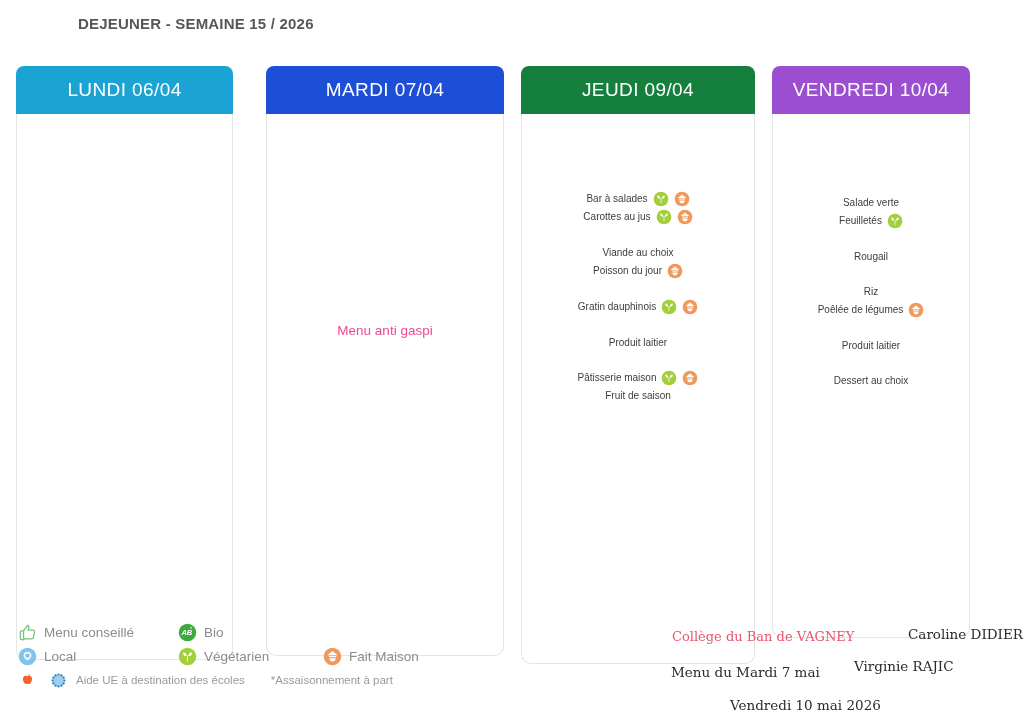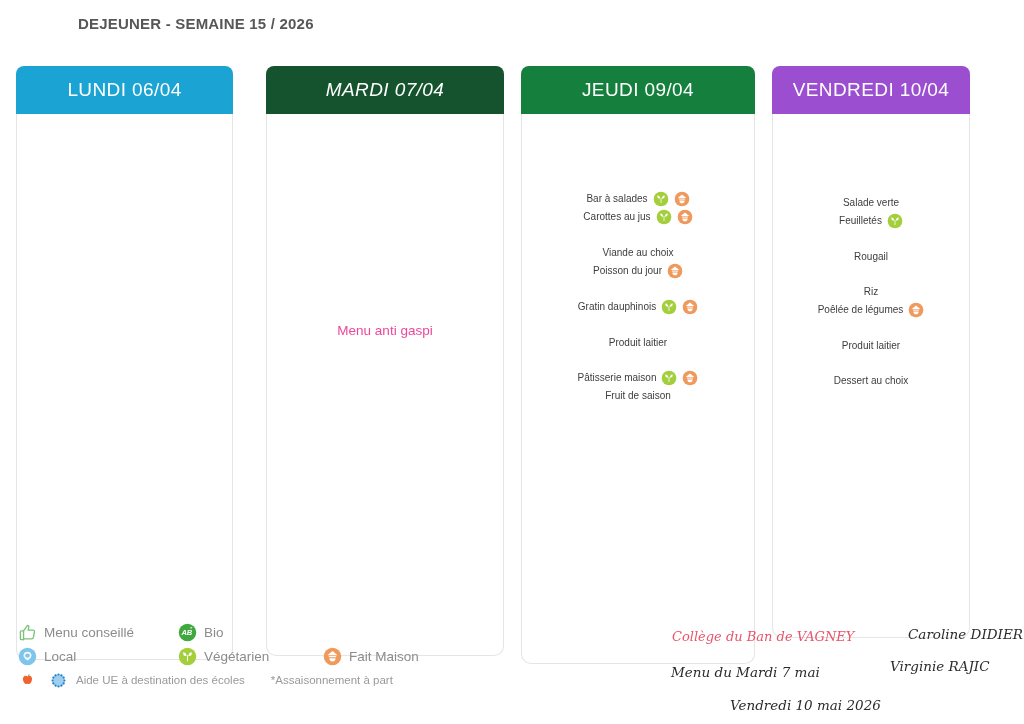--- a/index.html
+++ b/index.html
@@ -111,21 +111,20 @@
     align-items: center;
     justify-content: center;
     flex: 0 0 auto;
   }
   .legend-small { font-size: 11.5px; color:#9a9a9a; white-space:nowrap; }
 
   
   .hand {
     position: absolute;
     font-family: "DejaVu Serif", serif;
-    font-style: italic;
     font-size: 13.5px;
     color: #2b2b2b;
     white-space: nowrap;
   }
   .hand.red { color: #e8546b; font-size: 13px; }
 </style>
 </head>
 <body>
 
 <div class="page">
@@ -133,21 +132,21 @@
   <div class="title">DEJEUNER - SEMAINE 15 / 2026</div>
 
   <div id="cards-host">
       <div class="card" style="left: 16px; width: 217px;">
         <div class="card-head" style="background: rgb(27, 163, 212);">
           <span>LUNDI 06/04</span>
         </div>
         <div class="card-body" style="height: 546px;"></div>
       </div>
       <div class="card" style="left: 266px; width: 238px;">
-        <div class="card-head" style="background: #14532d; font-style: italic;">
+        <div class="card-head" style="background: #1d4ed8;">
           <span>MARDI 07/04</span>
         </div>
         <div class="card-body" style="height: 542px;">
           <div class="center-note" style="top: 209px;">Menu anti gaspi</div>
         </div>
       </div>
       <div class="card" style="left: 521px; width: 234px;">
         <div class="card-head" style="background: #15803d;">
           <span>JEUDI 09/04</span>
         </div>
@@ -407,15 +406,15 @@
       </span>
       <span class="legend-small" style="margin-left:8px">Aide UE à destination des écoles</span>
       <span class="legend-small" style="margin-left:26px">*Assaisonnement à part</span>
     </div>
   </div>
 
   <div class="hand red" style="left:672px; top:629px;">Collège du Ban de VAGNEY</div>
   <div class="hand" style="left:671px; top:664px;">Menu du Mardi 7 mai</div>
   <div class="hand" style="left:730px; top:697px;">Vendredi 10 mai  2026</div>
   <div class="hand" style="left:908px; top:626px;">Caroline DIDIER</div>
-  <div class="hand" style="left:890px; top:658px;text-align:right;">Virginie RAJIC</div>
+  <div class="hand" style="left:854px; top:658px;text-align:right;">Virginie RAJIC</div>
 
 </div>
 
 </body></html>

